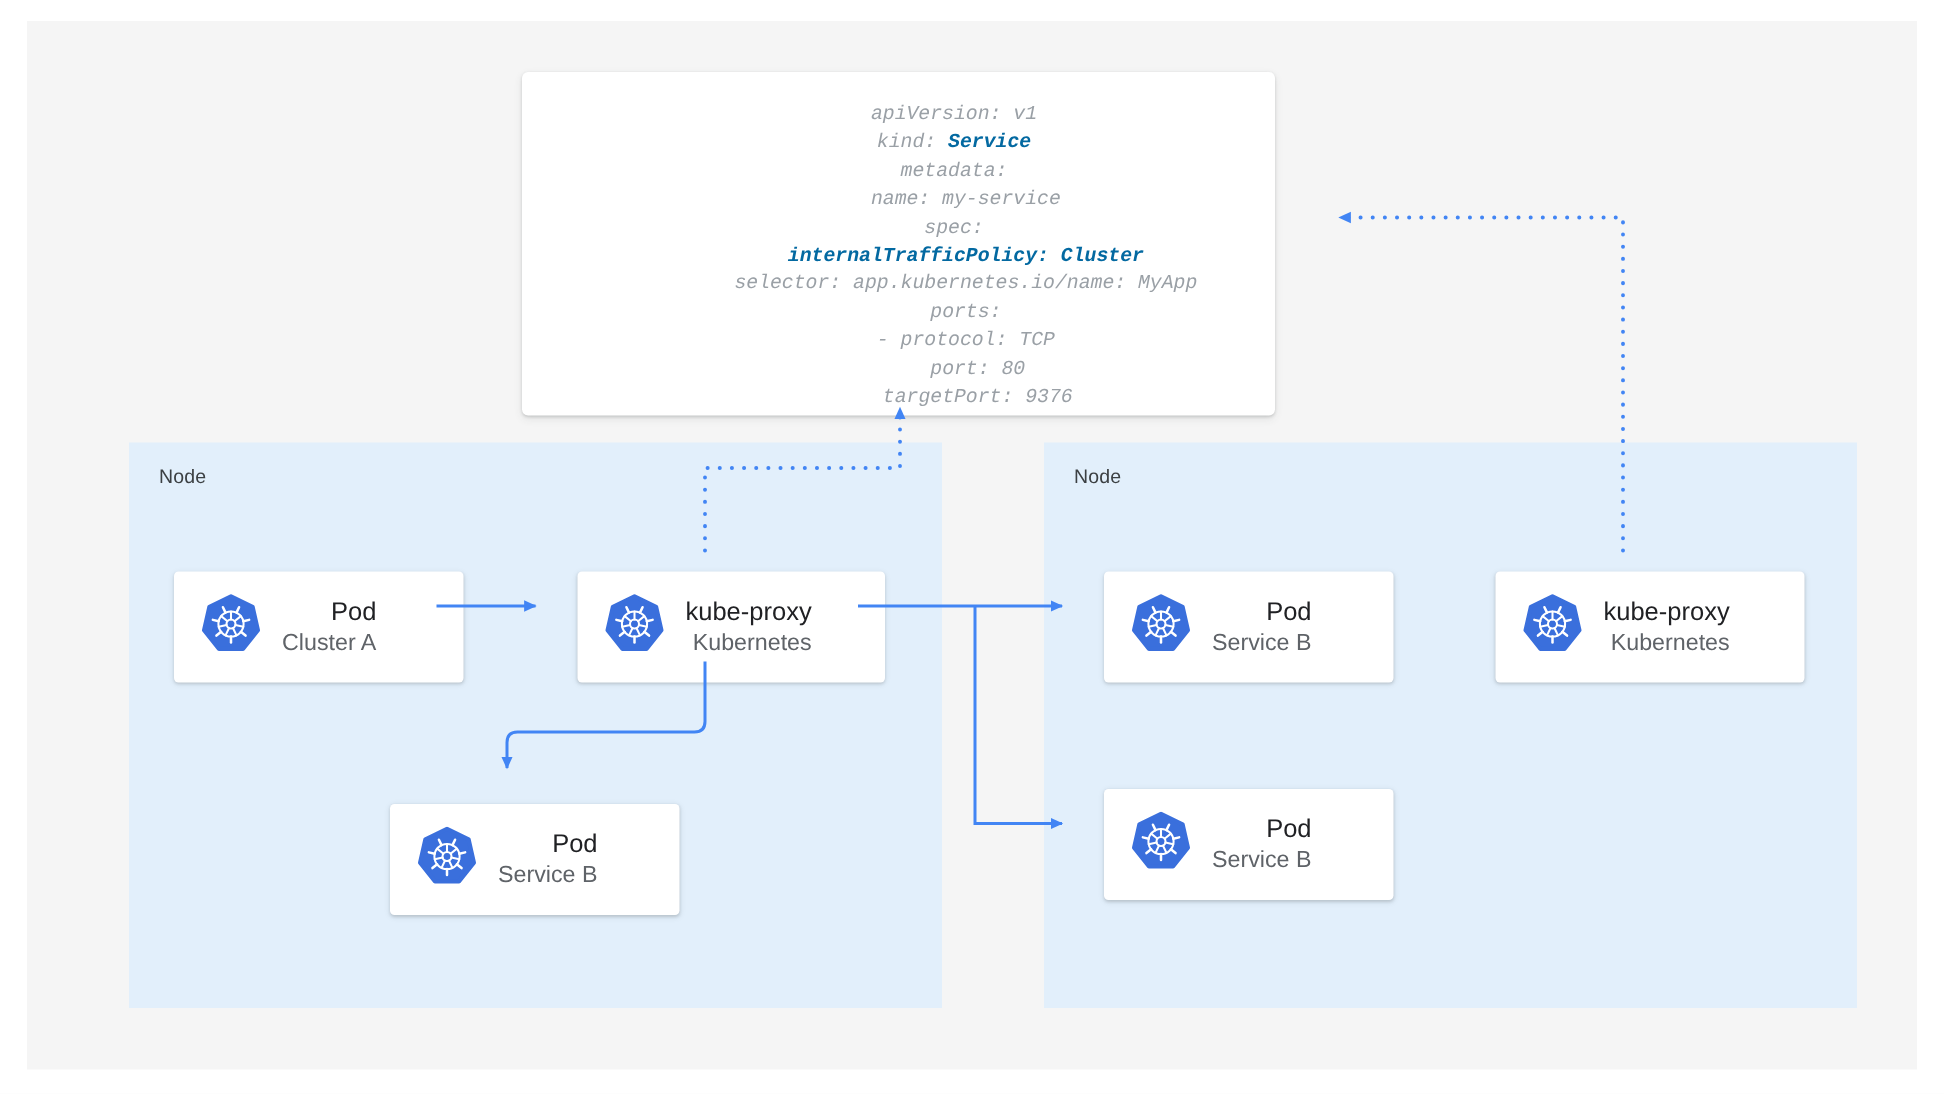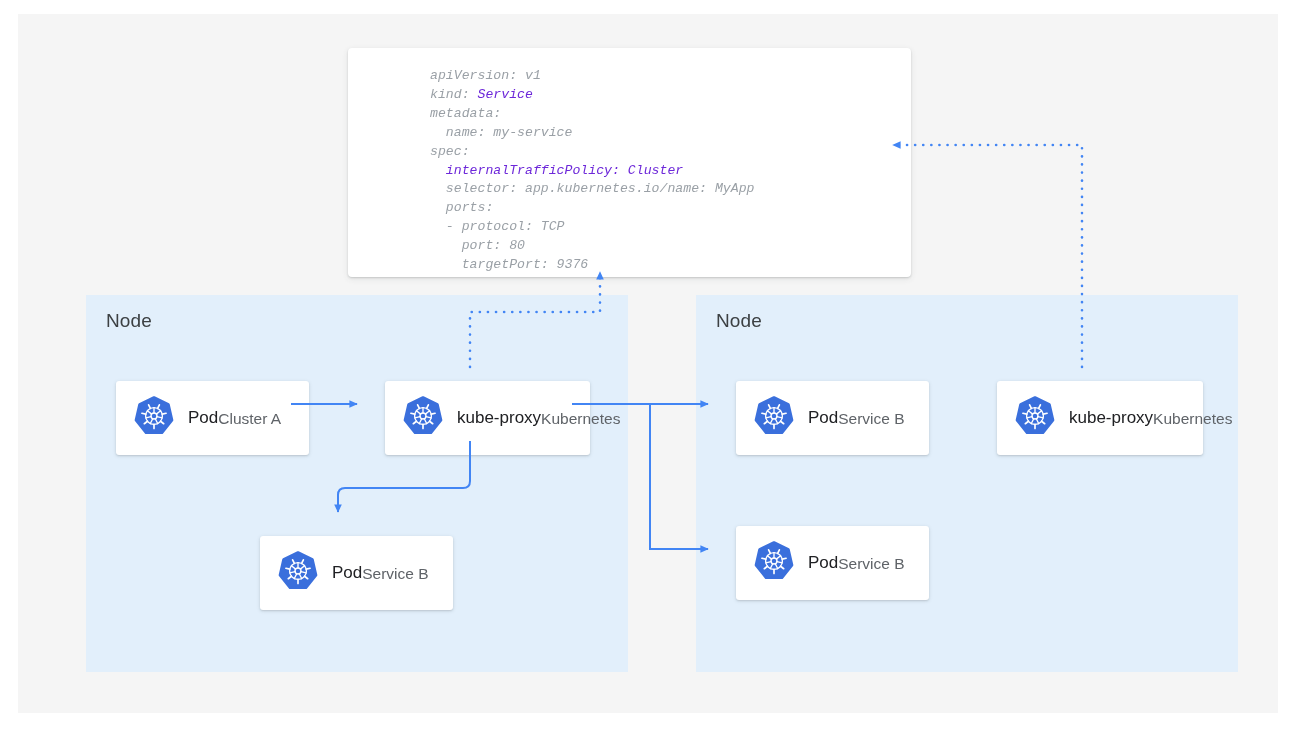--- a/index.html
+++ b/index.html
@@ -13,56 +13,57 @@
   #canvas{
     position:absolute;left:18px;top:14px;width:1260px;height:699px;
     background:#f5f5f5;
   }
 
   
   .node-panel{position:absolute;background:#e2effb;}
   #node-left{left:68px;top:281px;width:542px;height:377px;}
   #node-right{left:678px;top:281px;width:542px;height:377px;}
   .node-label{
-    position:absolute;left:20px;top:15px;font-size:19px;color:#3c4043;
+    position:absolute;left:20px;top:15px;font-size:13px;color:#3c4043;
     letter-spacing:.1px;white-space:nowrap;
   }
 
   
   .card{
     position:absolute;background:#ffffff;border-radius:3px;
     box-shadow:0 1px 2px rgba(60,64,67,.18), 0 1px 4px rgba(60,64,67,.10);
     display:flex;align-items:center;box-sizing:border-box;
   }
   .card .k8s-ico{flex:0 0 auto;margin-left:18px;margin-right:14px;}
-  .card .txt{display:flex;flex-direction:row;justify-content:center;line-height:1.18;}
+  .card .txt{display:flex;flex-direction:column;justify-content:center;line-height:1.18;align-items:flex-end;}
   .card .title{font-size:17px;color:#202124;white-space:nowrap;}
   .card .sub{font-size:15.5px;color:#5f6368;white-space:nowrap;margin-top:2px;}
 
   #pod-a      {left:98px; top:367px; width:193px;height:74px;}
   #kube-left  {left:367px;top:367px; width:205px;height:74px;}
   #pod-b-left {left:242px;top:522px; width:193px;height:74px;}
   #pod-b-r1   {left:718px;top:367px; width:193px;height:74px;}
   #pod-b-r2   {left:718px;top:512px; width:193px;height:74px;}
   #kube-right {left:979px;top:367px; width:206px;height:74px;}
 
   
   #yaml-card{
-    position:absolute;left:330px;top:34px;width:563px;height:229px;
+    position:absolute;left:330px;top:34px;width:502px;height:229px;
     background:#ffffff;border-radius:4px;
     box-shadow:0 1px 2px rgba(60,64,67,.20), 0 2px 6px rgba(60,64,67,.10);
+    text-align:center;
   }
   #yaml-body{
     position:absolute;left:82px;top:19px;right:8px;
     font-family:"Liberation Mono","DejaVu Sans Mono",monospace;
     font-size:13.2px;line-height:18.9px;color:#9aa0a6;
     font-style:italic;white-space:pre;
   }
   #yaml-body .ln{display:block;}
-  #yaml-body .bold{font-weight:normal;color:#6d28d9;}
+  #yaml-body .bold{font-weight:bold;color:#0369a1;}
 
   
   #wires{position:absolute;left:0;top:0;width:1296px;height:729px;pointer-events:none;}
 </style>
 </head>
 <body>
 
 <div id="canvas">
 
   <div class="node-panel" id="node-left">

